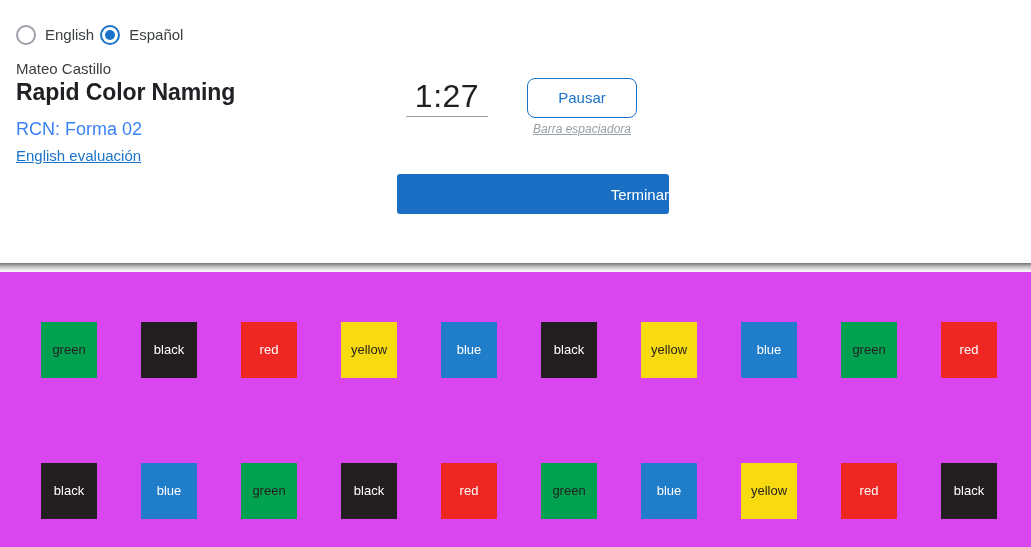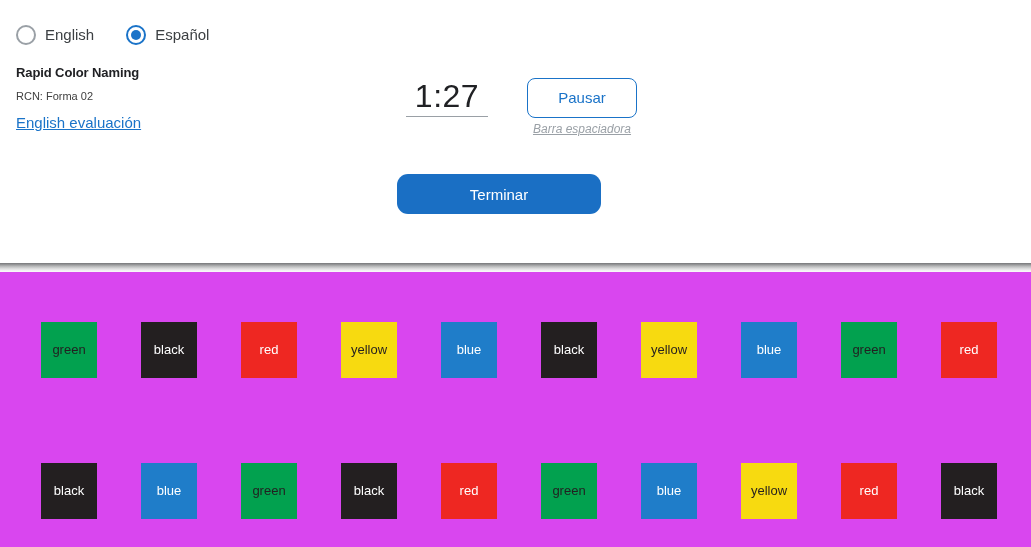--- a/index.html
+++ b/index.html
@@ -32,21 +32,21 @@
     box-sizing: border-box;
   }
 
   
   .lang-row {
     position: absolute;
     left: 16px;
     top: 25px;
     display: flex;
     align-items: center;
-    gap: 32px;
+    gap: 6px;
   }
   .lang-option {
     display: flex;
     align-items: center;
     gap: 9px;
     cursor: pointer;
   }
   .radio {
     width: 20px;
     height: 20px;
@@ -85,32 +85,32 @@
     position: absolute;
     left: 16px;
     top: 59px;
   }
   .meta-student {
     font-size: 15px;
     color: #3c4043;
     line-height: 20px;
   }
   .meta-title {
-    font-size: 13px;
+    font-size: 23px;
     font-weight: bold;
     color: #202124;
     line-height: 25px;
     margin-top: 1px;
     letter-spacing: -0.1px;
   }
   .meta-form {
-    font-size: 11px;
-    color: #404040;
+    font-size: 18px;
+    color: #3b82f6;
     line-height: 21px;
-    margin-top: 1px;
+    margin-top: 14px;
   }
   .meta-cancel {
     font-size: 15px;
     color: #1a73c8;
     line-height: 21px;
     margin-top: 5px;
     cursor: pointer;
     display: inline-block;
   }
 
@@ -163,31 +163,32 @@
     color: #9aa0a6;
     line-height: 15px;
     white-space: nowrap;
     text-decoration: underline;
   }
 
   .finish-btn {
     position: absolute;
     left: 397px;
     top: 174px;
-    width: 204px;
+    width: 272px;
     height: 40px;
     box-sizing: border-box;
     background: #1a6fc4;
     border: none;
-    border-radius: 11px;
+    border-radius: 3px;
     color: #ffffff;
     font-size: 15px;
     font-family: "Liberation Sans", sans-serif;
     cursor: pointer;
     padding: 0;
+    text-align: right;
   }
 
   
   .divider {
     position: absolute;
     left: 0;
     top: 263px;
     width: 1031px;
     height: 9px;
     background: linear-gradient(to bottom,
@@ -241,20 +242,21 @@
         <span class="radio off"></span>
         <span class="lang-label">English</span>
       </div>
       <div class="lang-option">
         <span class="radio on"></span>
         <span class="lang-label">Español</span>
       </div>
     </div>
 
     <div class="meta">
+      <div class="meta-student">Mateo Castillo</div>
       <div class="meta-title">Rapid Color Naming</div>
       <div class="meta-form">RCN: Forma 02</div>
       <a class="meta-cancel" href="#">English evaluación</a>
     </div>
 
     <div class="timer-wrap">
       <div class="timer-value">1:27</div>
       <div class="timer-rule"></div>
     </div>
 

